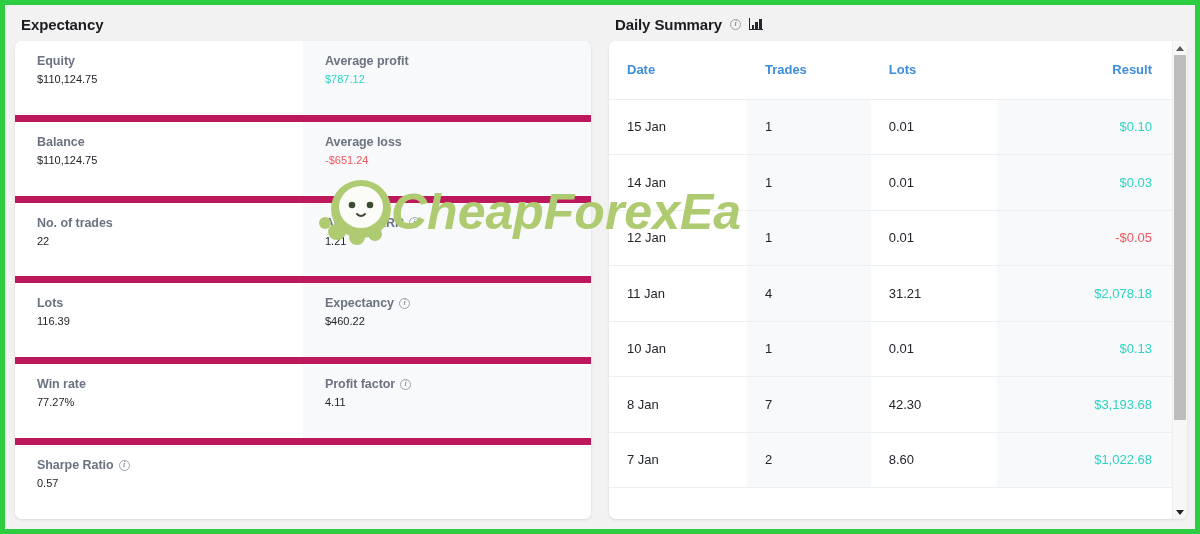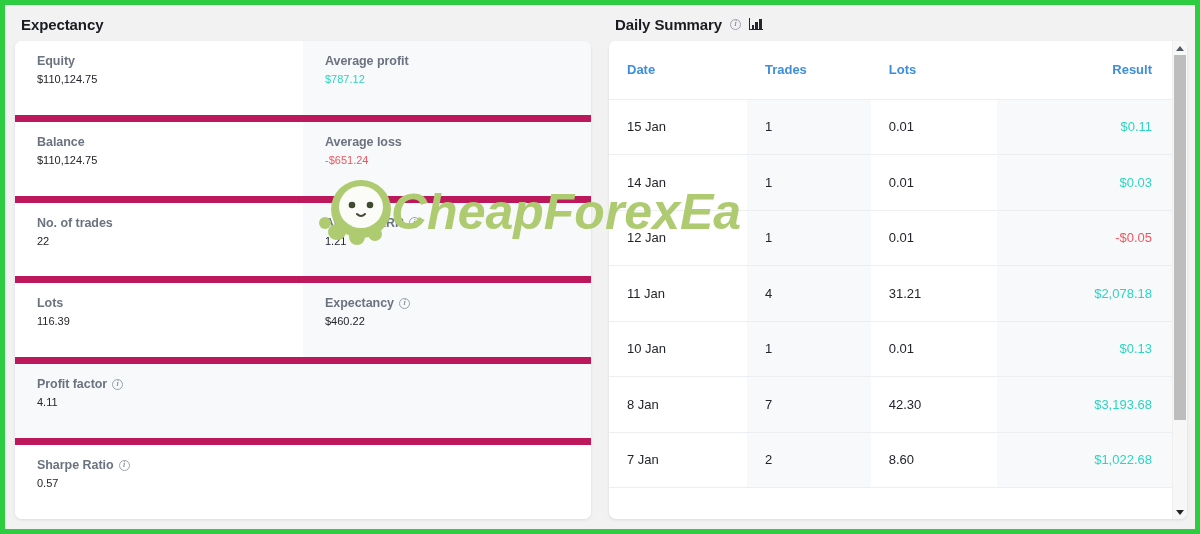--- a/index.html
+++ b/index.html
@@ -314,20 +314,24 @@
               <div class="stat-cell">
                 <div class="stat-label">Lots</div>
                 <div class="stat-value">116.39</div>
               </div>
               <div class="stat-cell shaded">
                 <div class="stat-label">Expectancy<span class="info-icon">i</span></div>
                 <div class="stat-value">$460.22</div>
               </div>
             </div>
             <div class="stat-row">
+              <div class="stat-cell">
+                <div class="stat-label">Win rate</div>
+                <div class="stat-value">77.27%</div>
+              </div>
               <div class="stat-cell shaded">
                 <div class="stat-label">Profit factor<span class="info-icon">i</span></div>
                 <div class="stat-value">4.11</div>
               </div>
             </div>
             <div class="stat-row">
               <div class="stat-cell">
                 <div class="stat-label">Sharpe Ratio<span class="info-icon">i</span></div>
                 <div class="stat-value">0.57</div>
               </div>
@@ -363,21 +367,21 @@
                 <th class="shaded">Trades</th>
                 <th>Lots</th>
                 <th class="right shaded">Result</th>
               </tr>
             </thead>
             <tbody id="table-body">
                 <tr>
                   <td class="">15 Jan</td>
                   <td class="shaded">1</td>
                   <td class="">0.01</td>
-                  <td class="right shaded pos">$0.11</td>
+                  <td class="right shaded pos">$0.10</td>
                 </tr>
                 <tr>
                   <td class="">14 Jan</td>
                   <td class="shaded">1</td>
                   <td class="">0.01</td>
                   <td class="right shaded pos">$0.03</td>
                 </tr>
                 <tr>
                   <td class="">12 Jan</td>
                   <td class="shaded">1</td>

